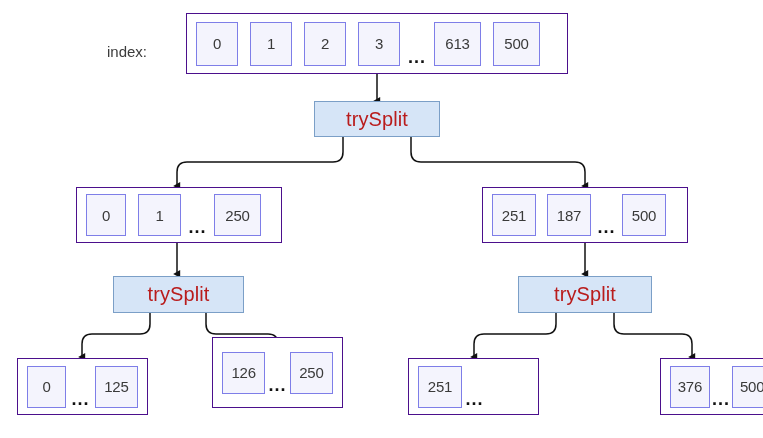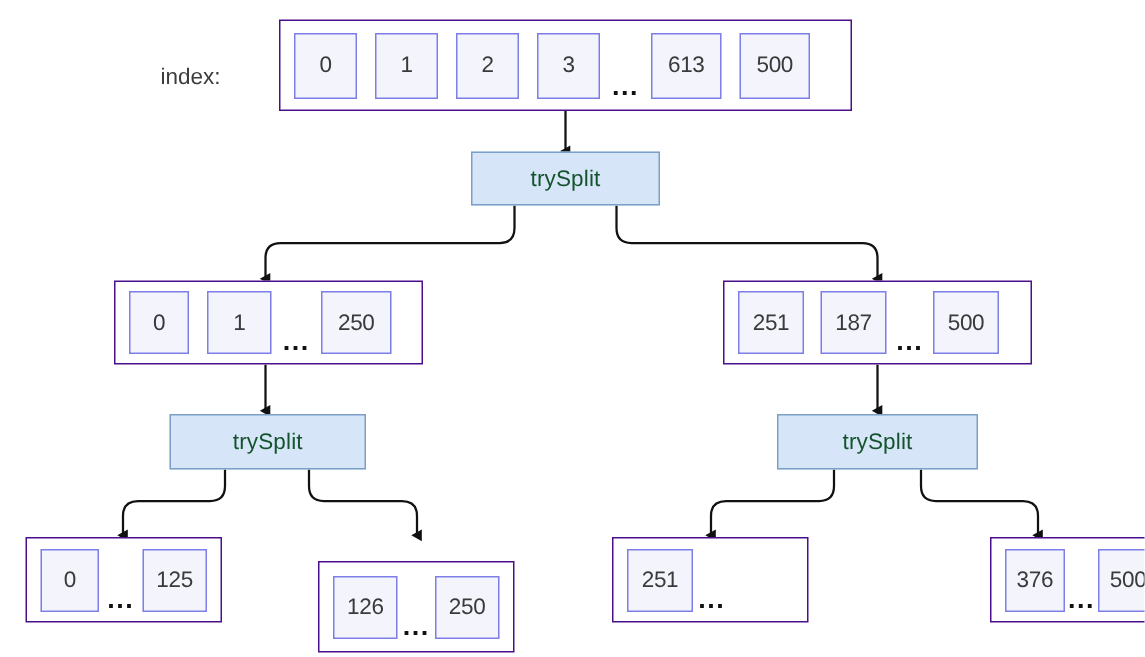--- a/index.html
+++ b/index.html
@@ -67,22 +67,22 @@
   }
   
   .proc-box {
     position: absolute;
     box-sizing: border-box;
     border: 1.3px solid #7B9FC7;
     background: #D6E5F7;
     display: flex;
     align-items: center;
     justify-content: center;
-    color: #14532d;
-    font-size: 15px;
+    color: #b91c1c;
+    font-size: 20px;
     letter-spacing: 0.1px;
   }
   
   .label {
     position: absolute;
     color: #3c3c3c;
     font-size: 15px;
     white-space: nowrap;
   }
 </style>
@@ -154,21 +154,21 @@
   <div class="proc-box" id="trysplit-left" style="left:113px; top:276px; width:131px; height:37px;">trySplit</div>
 
   <div class="proc-box" id="trysplit-right" style="left:518px; top:276px; width:134px; height:37px;">trySplit</div>
 
   <div class="array-box" id="leaf-array-1" style="left:17px; top:358px; width:131px; height:57px;">
     <div class="cell" style="width:40px;height:42px;">0</div>
     <div class="ellipsis" style="width:29px;height:42px;">...</div>
     <div class="cell" style="width:44px;height:42px;">125</div>
   </div>
 
-  <div class="array-box" id="leaf-array-2" style="left:212px; top:374px; width:131px; height:61px;">
+  <div class="array-box" id="leaf-array-2" style="left:212px; top:337px; width:131px; height:71px;">
     <div class="cell" style="width:44px;height:42px;">126</div>
     <div class="ellipsis" style="width:25px;height:42px;">...</div>
     <div class="cell" style="width:44px;height:42px;">250</div>
   </div>
 
   <div class="array-box" id="leaf-array-3" style="left:408px; top:358px; width:131px; height:57px;">
     <div class="cell" style="width:44px;height:42px;">251</div>
     <div class="ellipsis" style="width:25px;height:42px;">...</div>
   </div>
 

